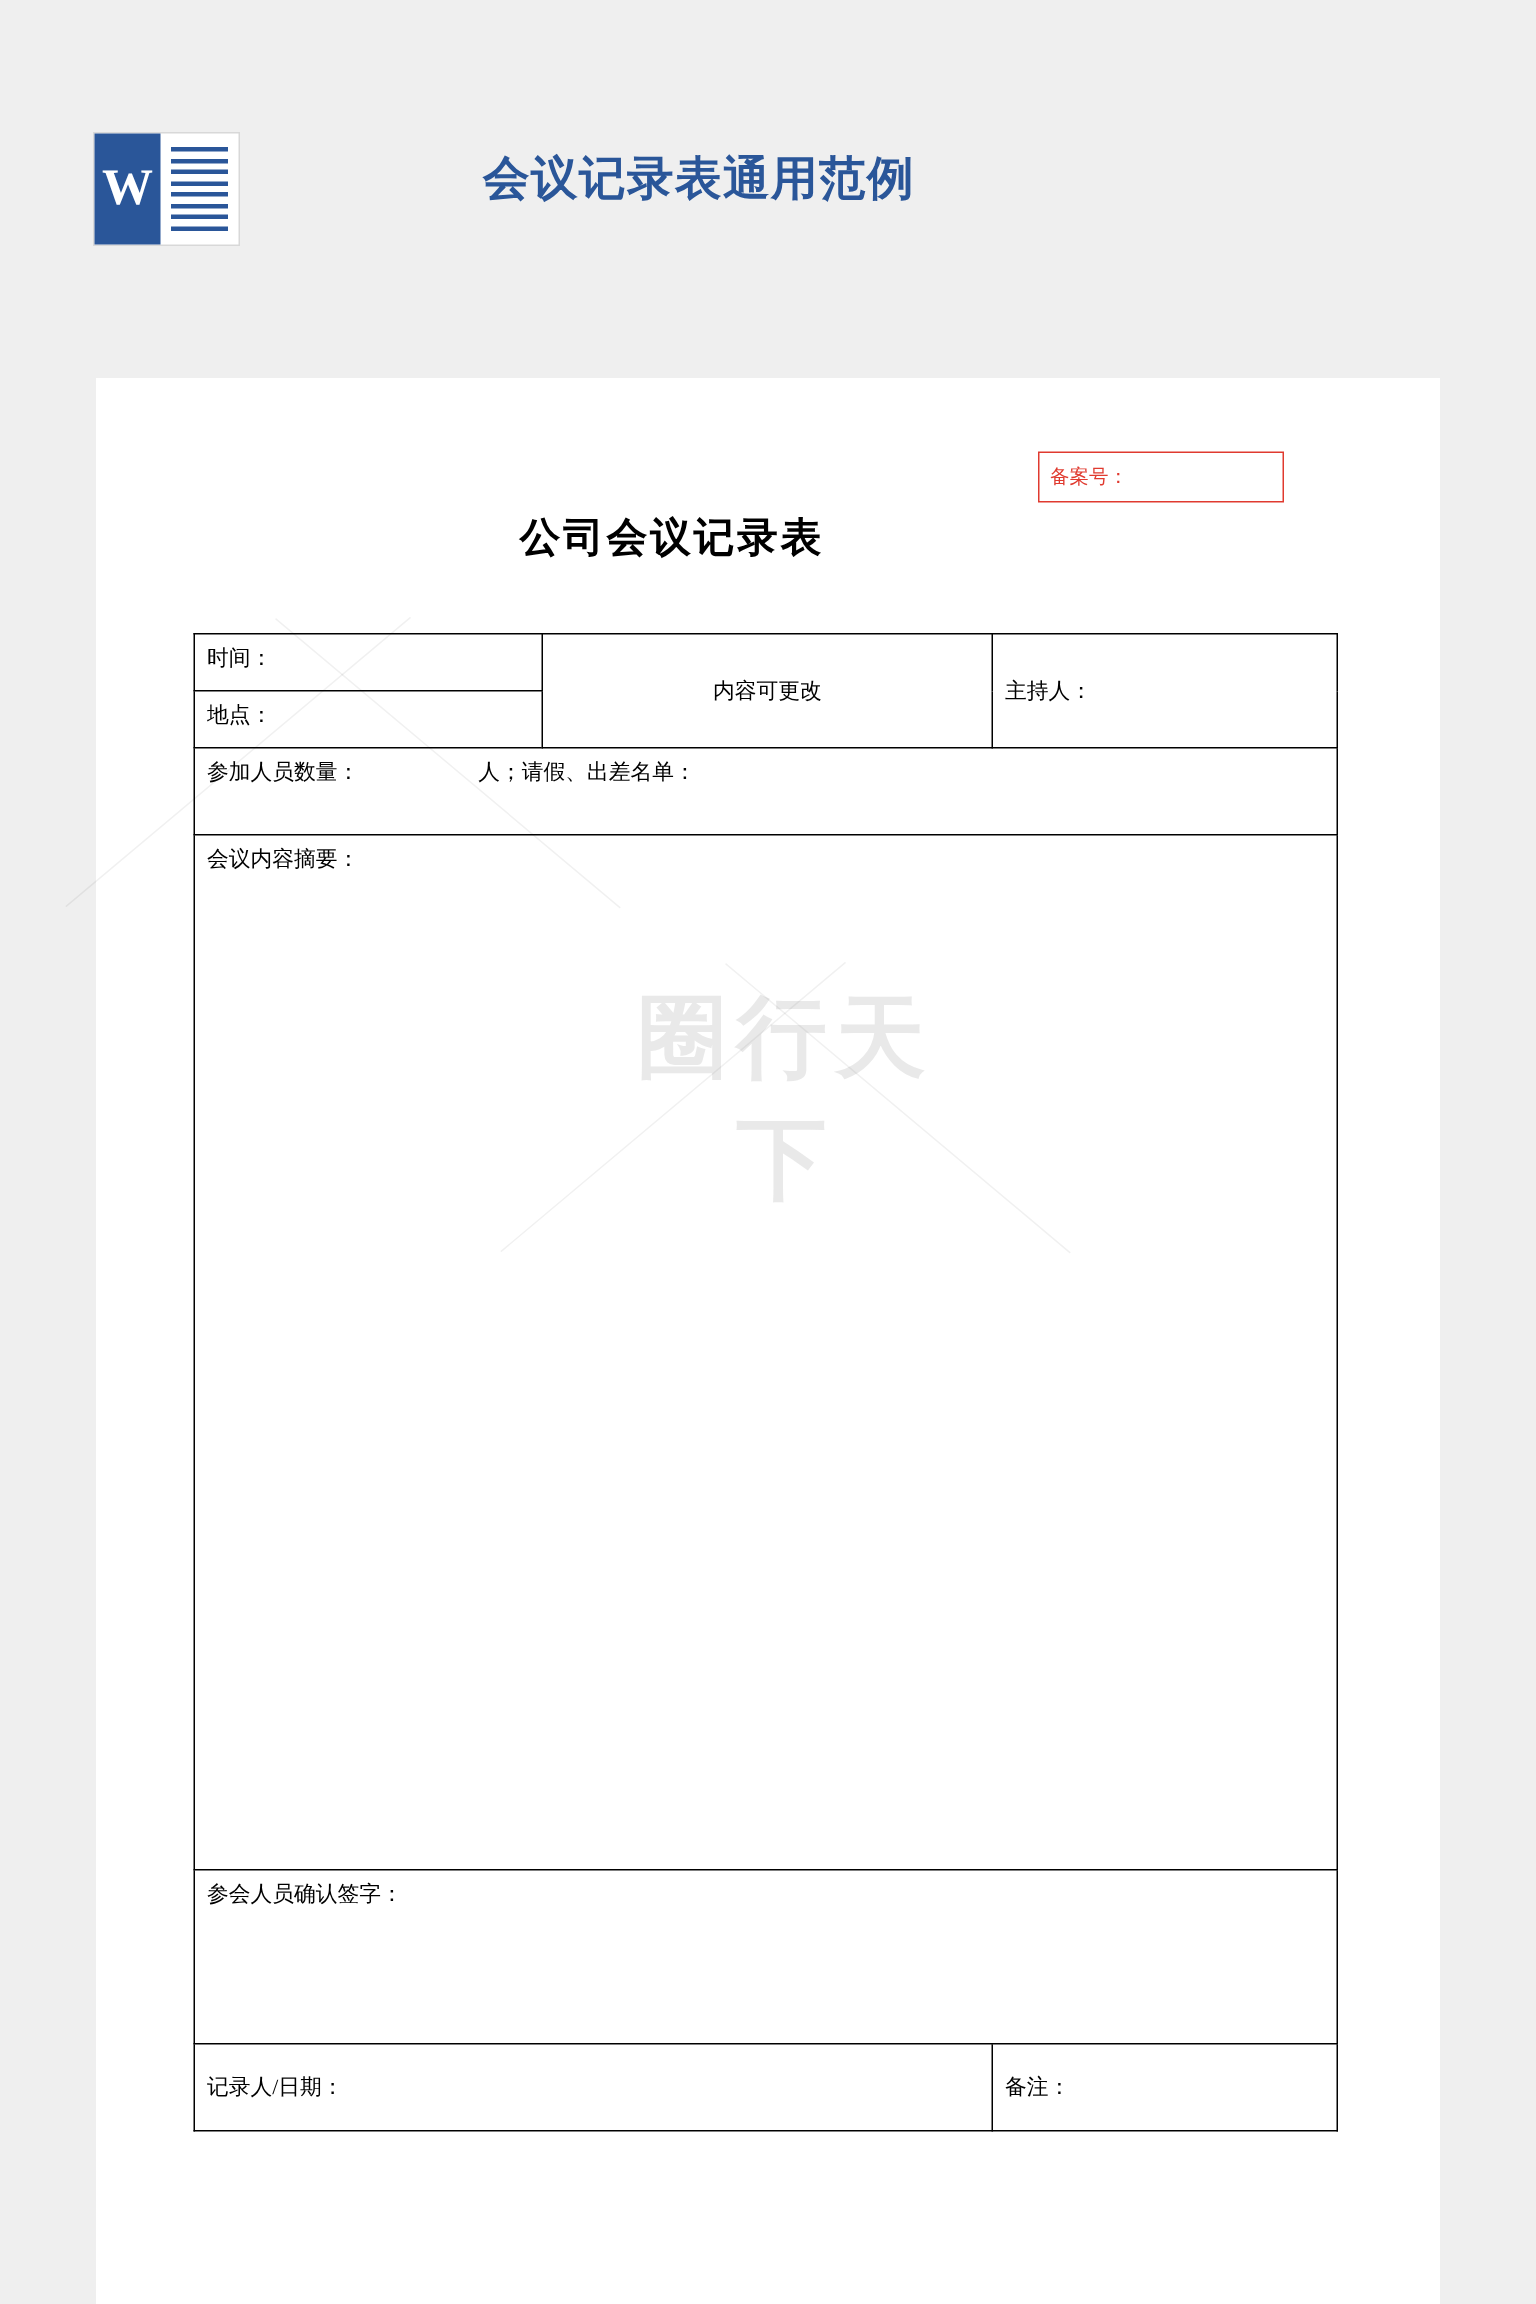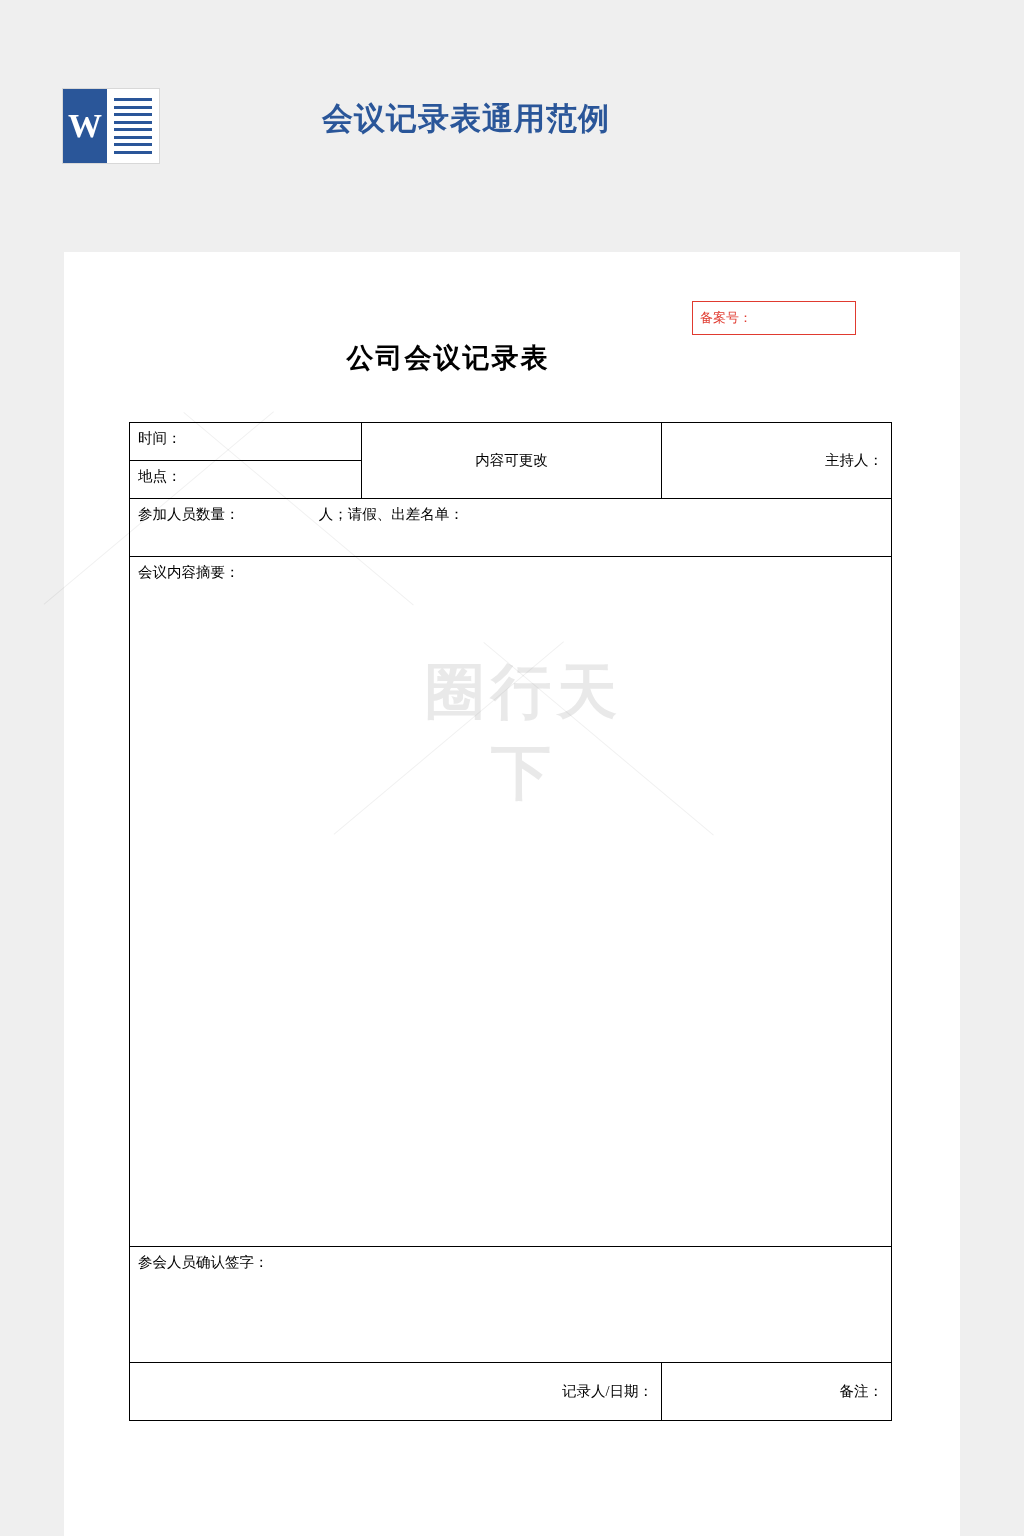--- a/index.html
+++ b/index.html
@@ -136,21 +136,20 @@
     vertical-align: top;
     padding: 6px 8px;
     box-sizing: border-box;
   }
   .cell-center {
     text-align: center;
     vertical-align: middle !important;
   }
   .cell-mid {
     vertical-align: middle !important;
-    text-align: right;
   }
   .h-time   { height: 38px; }
   .h-place  { height: 38px; }
   .h-people { height: 58px; }
   .h-body   { height: 690px; }
   .h-sign   { height: 116px; }
   .h-foot   { height: 58px; }
 
   .inline-gap { display: inline-block; width: 72px; }
 

